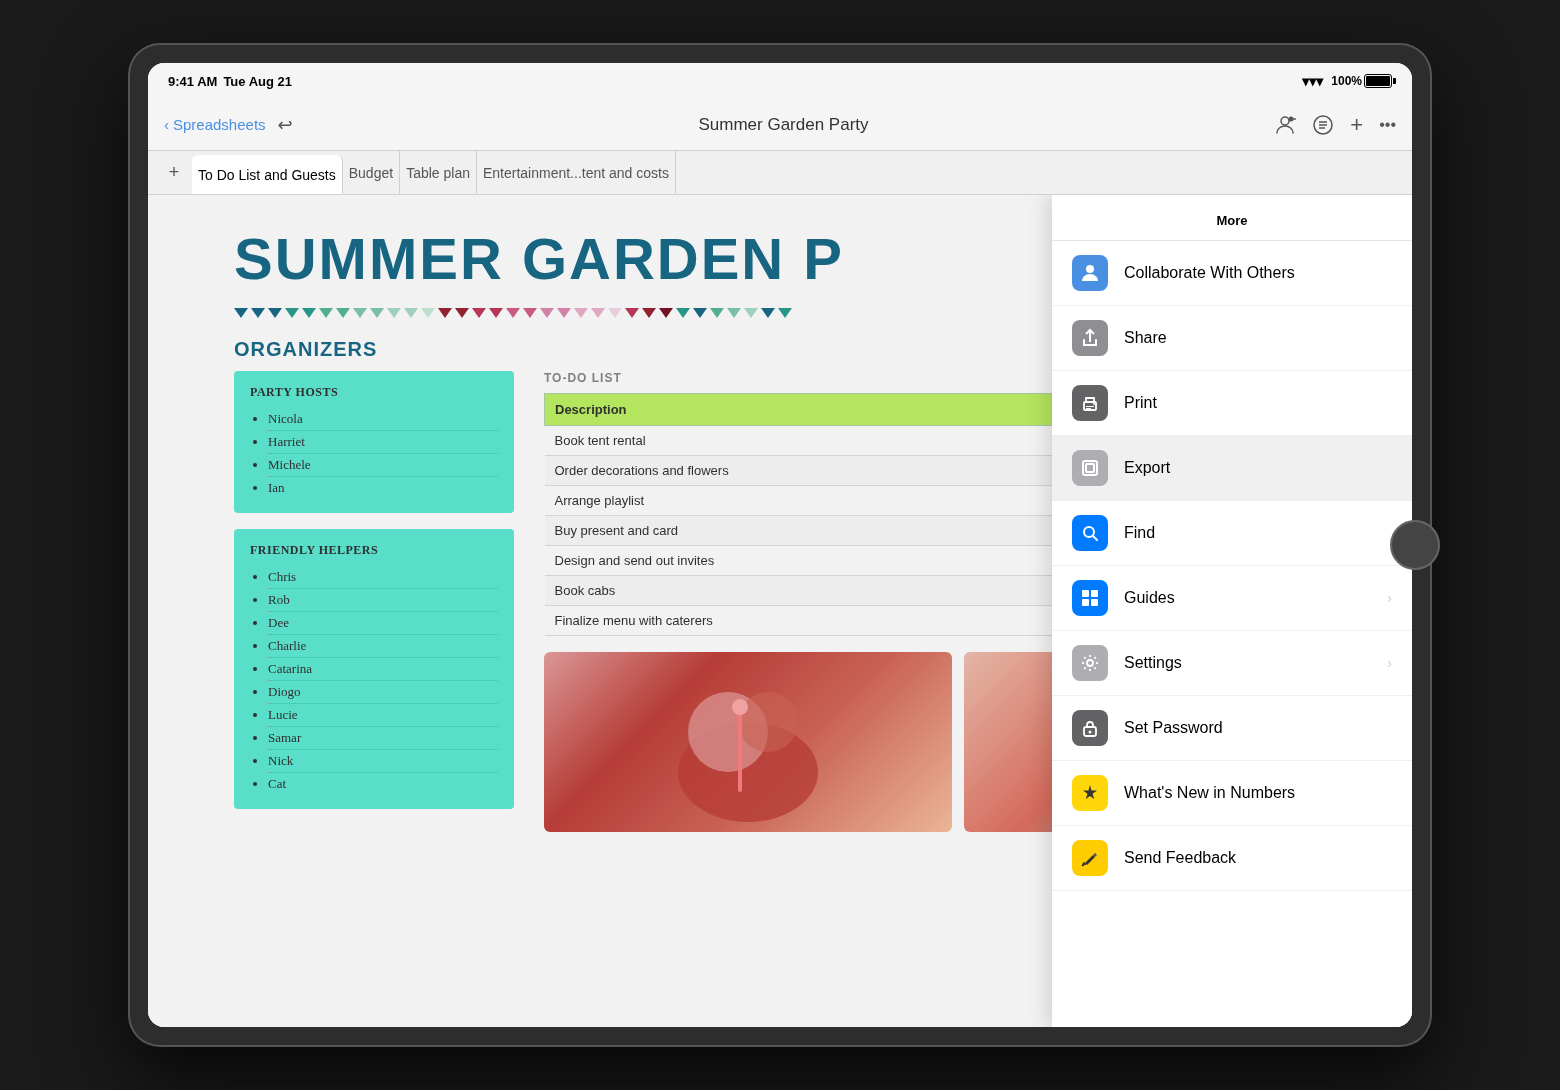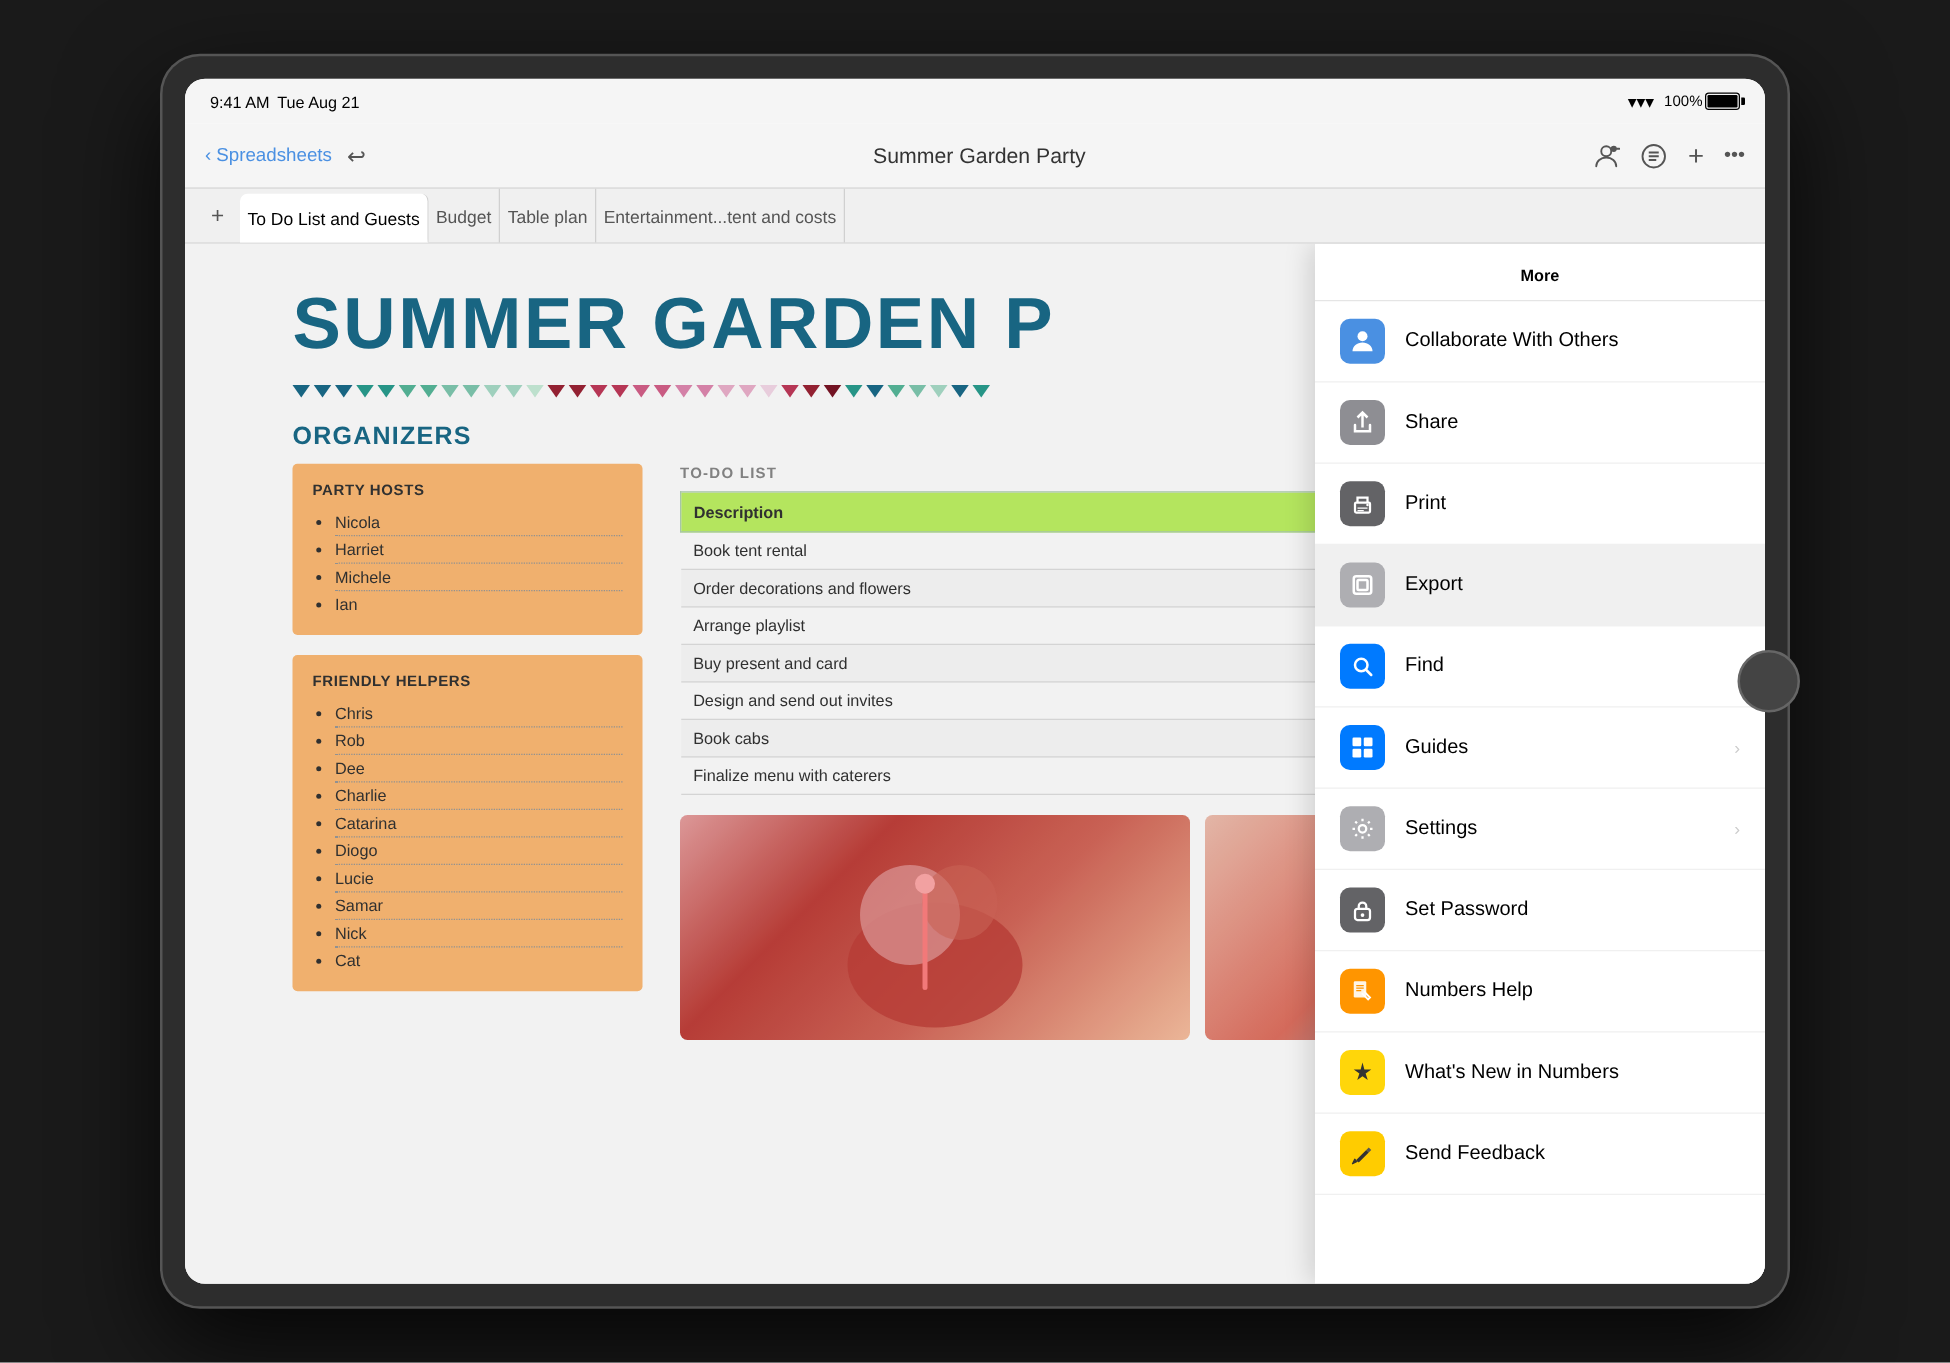--- a/index.html
+++ b/index.html
@@ -35,21 +35,21 @@
 
     
     .status-bar {
       background: #f5f5f5;
       height: 36px;
       display: flex;
       align-items: center;
       justify-content: space-between;
       padding: 0 20px;
       font-size: 13px;
-      font-weight: 400;
+      font-weight: 700;
       color: #000;
     }
 
     .status-bar-left { display: flex; align-items: center; gap: 6px; }
     .status-bar-right { display: flex; align-items: center; gap: 8px; font-size: 12px; }
 
     .wifi-icon { font-size: 14px; }
     .battery-icon {
       display: inline-flex;
       align-items: center;
@@ -220,24 +220,25 @@
     .section-title {
       font-size: 20px;
       font-weight: 700;
       color: #1a6b8a;
       letter-spacing: 1px;
       text-transform: uppercase;
       margin-bottom: 10px;
     }
 
     .party-hosts-box {
-      background: #fdba74;
+      background: #5eead4;
       border-radius: 4px;
       padding: 14px 16px;
       margin-bottom: 16px;
+      font-family: Liberation Serif, serif;
     }
 
     .box-title {
       font-size: 12px;
       font-weight: 700;
       color: #333;
       letter-spacing: 0.5px;
       text-transform: uppercase;
       margin-bottom: 8px;
     }
@@ -701,32 +702,20 @@
             <div class="menu-icon" style="background:#636366;">
               <svg width="20" height="20" viewBox="0 0 20 20" fill="none" stroke="white" stroke-width="1.8">
                 <rect x="4" y="9" width="12" height="9" rx="2"></rect>
                 <path d="M7 9V7a3 3 0 016 0v2"></path>
                 <circle cx="10" cy="14" r="1.5" fill="white" stroke="none"></circle>
               </svg>
             </div>
             <span class="menu-item-label">Set Password</span>
           </div>
 
-          <div class="menu-item">
-            <div class="menu-icon" style="background:#ff9500;">
-              <svg width="20" height="20" viewBox="0 0 20 20" fill="none">
-                <rect x="3" y="2" width="10" height="13" rx="1" fill="white" opacity="0.9"></rect>
-                <rect x="5" y="5" width="6" height="1" fill="#ff9500"></rect>
-                <rect x="5" y="7" width="6" height="1" fill="#ff9500"></rect>
-                <rect x="5" y="9" width="4" height="1" fill="#ff9500"></rect>
-                <path d="M11 10l5 5-1.5 1.5-5-5" stroke="white" stroke-width="1.5"></path>
-              </svg>
-            </div>
-            <span class="menu-item-label">Numbers Help</span>
-          </div>
 
           <div class="menu-item">
             <div class="menu-icon" style="background:#ffd60a;">
               <svg width="20" height="20" viewBox="0 0 20 20" fill="none">
                 <path d="M10 2l1.5 5.5H17l-4.5 3.3 1.7 5.2L10 13l-4.2 3 1.7-5.2L3 7.5h5.5z" fill="#333"></path>
               </svg>
             </div>
             <span class="menu-item-label">What's New in Numbers</span>
           </div>
 

